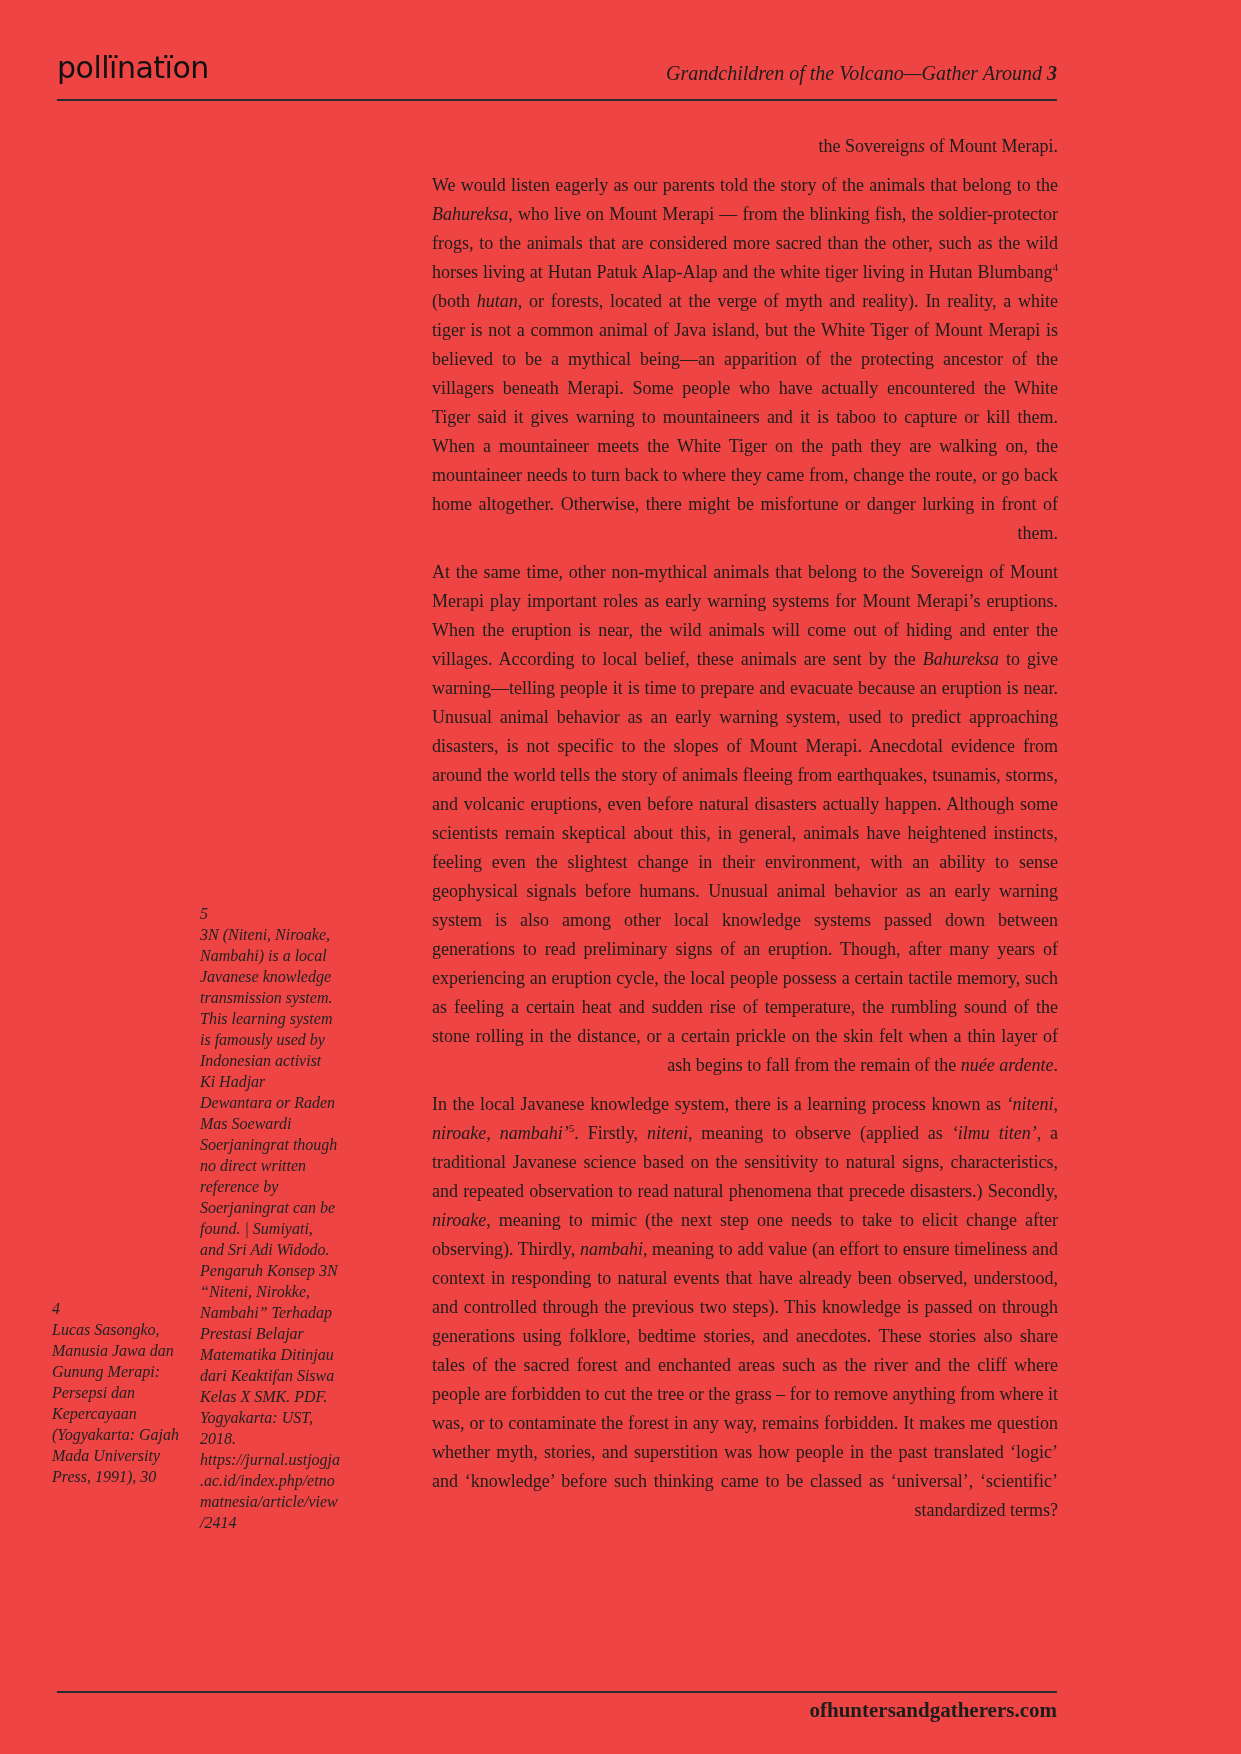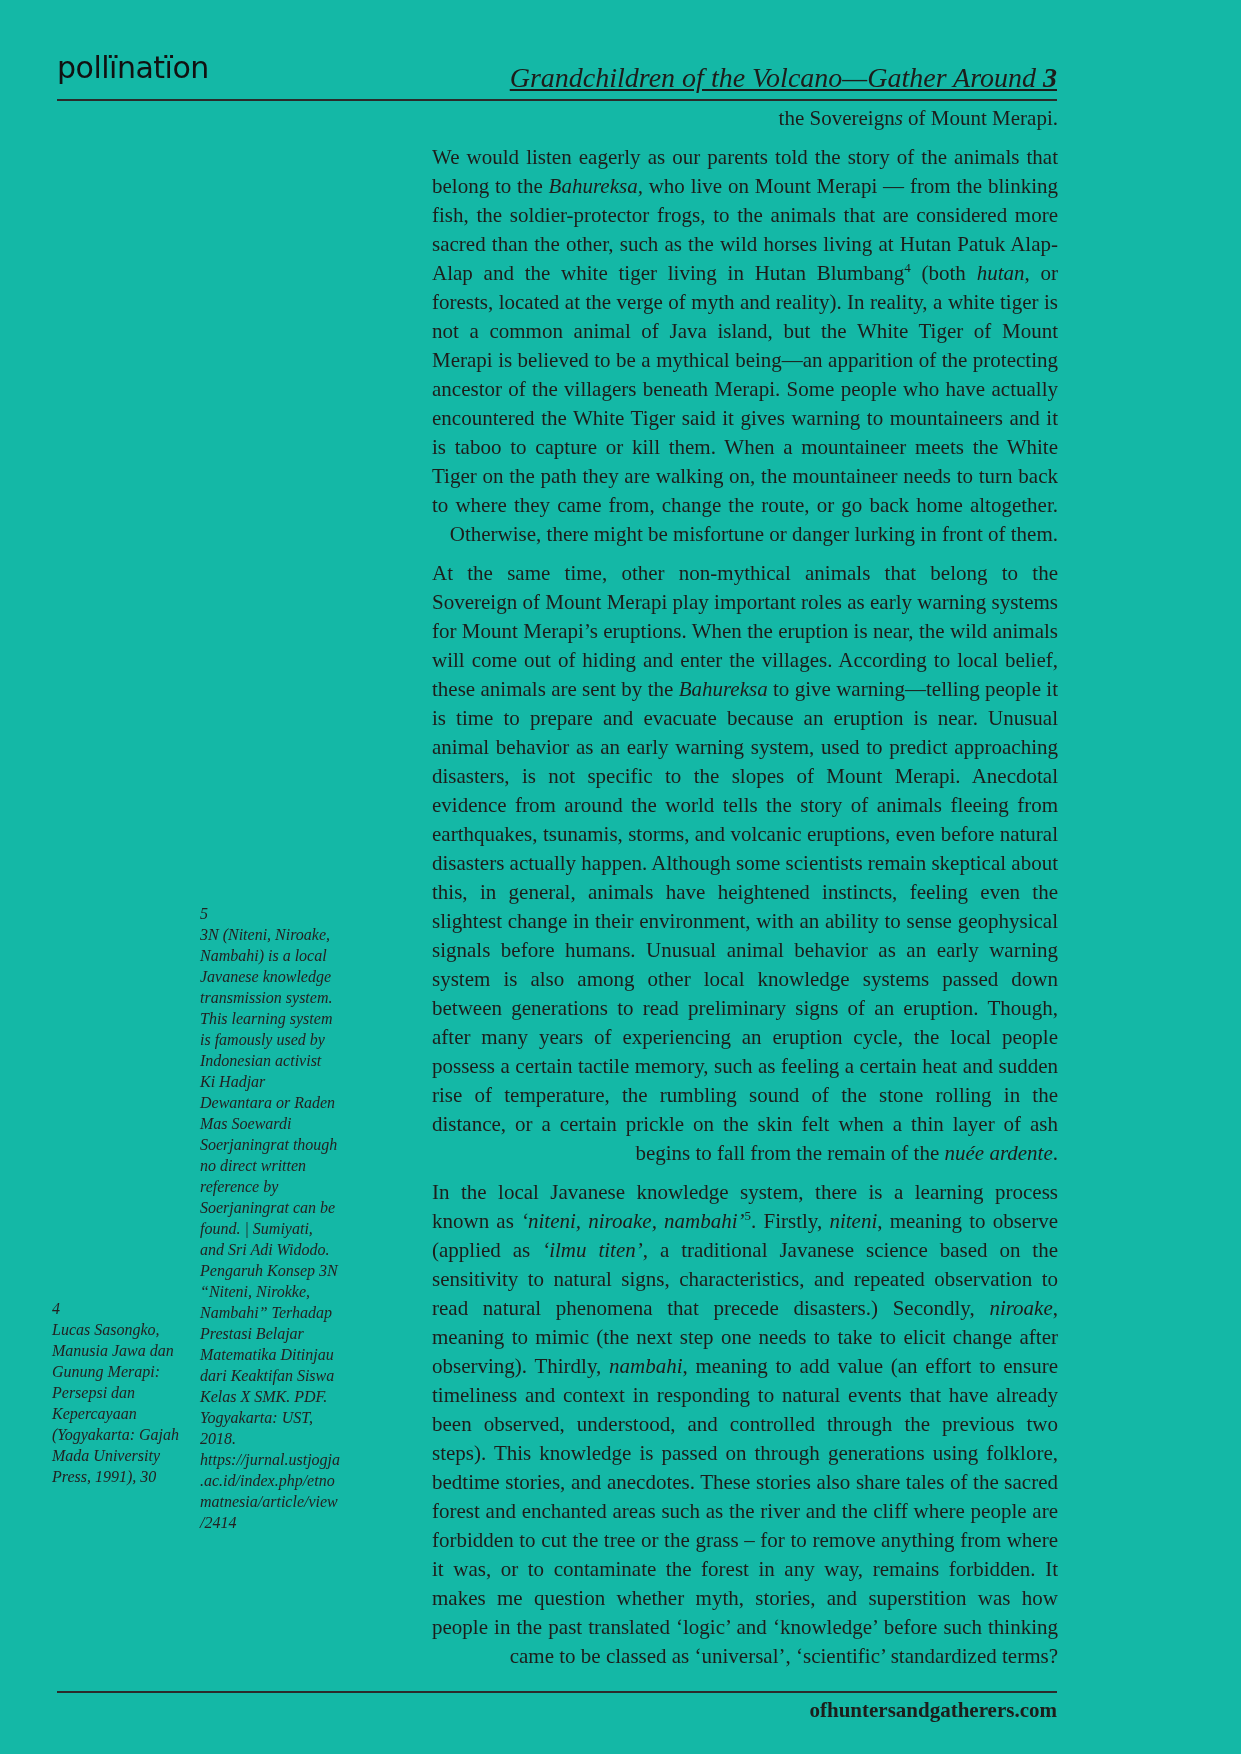--- a/index.html
+++ b/index.html
@@ -1,21 +1,21 @@
 <!DOCTYPE html>
 <html><head>
 <meta charset="utf-8">
 <style>
   * { margin: 0; padding: 0; box-sizing: border-box; }
   html, body { background: #ffffff; }
   .page {
     position: relative;
     width: 1241px;
     height: 1754px;
-    background: #14b8a6;
+    background: #ef4444;
     font-family: "Liberation Serif", serif;
     color: #1d1d1b;
     overflow: hidden;
     margin: 0 auto;
   }
 
   
   .logo {
     position: absolute;
     left: 57px;
@@ -23,44 +23,43 @@
     font-family: "DejaVu Sans", sans-serif;
     font-size: 30px;
     font-weight: normal;
     letter-spacing: -0.5px;
     color: #111;
   }
   .running-header {
     position: absolute;
     right: 184px;
     top: 62px;
-    font-size: 28px;
+    font-size: 20px;
     font-style: italic;
     color: #1d1d1b;
     white-space: nowrap;
-    text-decoration: underline;
   }
   .running-header b { font-style: italic; }
   .rule {
     position: absolute;
     left: 57px;
     right: 184px;
     height: 2px;
     background: #2b2b2b;
   }
   .rule-top { top: 99px; }
   .rule-bottom { top: 1691px; }
 
   
   .main-col {
     position: absolute;
     left: 432px;
-    top: 104px;
+    top: 132px;
     width: 626px;
-    font-size: 21px;
+    font-size: 18px;
     line-height: 29px;
     color: #1d1d1b;
   }
   .main-col p {
     text-align: justify;
     text-align-last: right;
     margin-bottom: 10px;
   }
   .lead-in {
     text-align: right;

